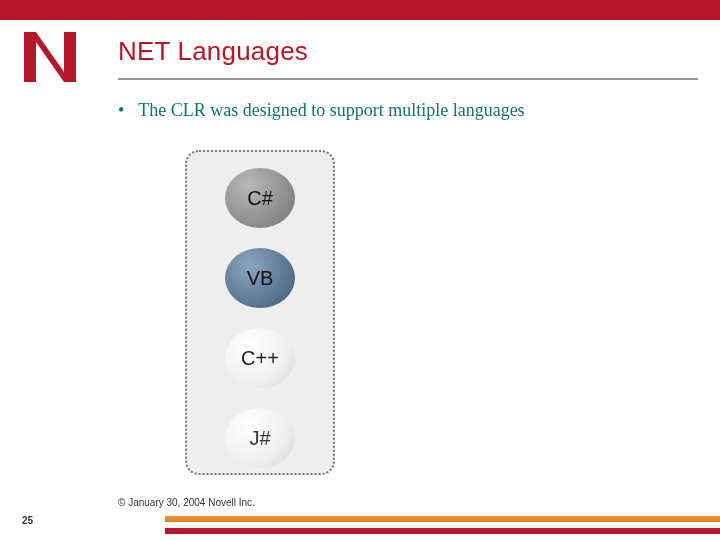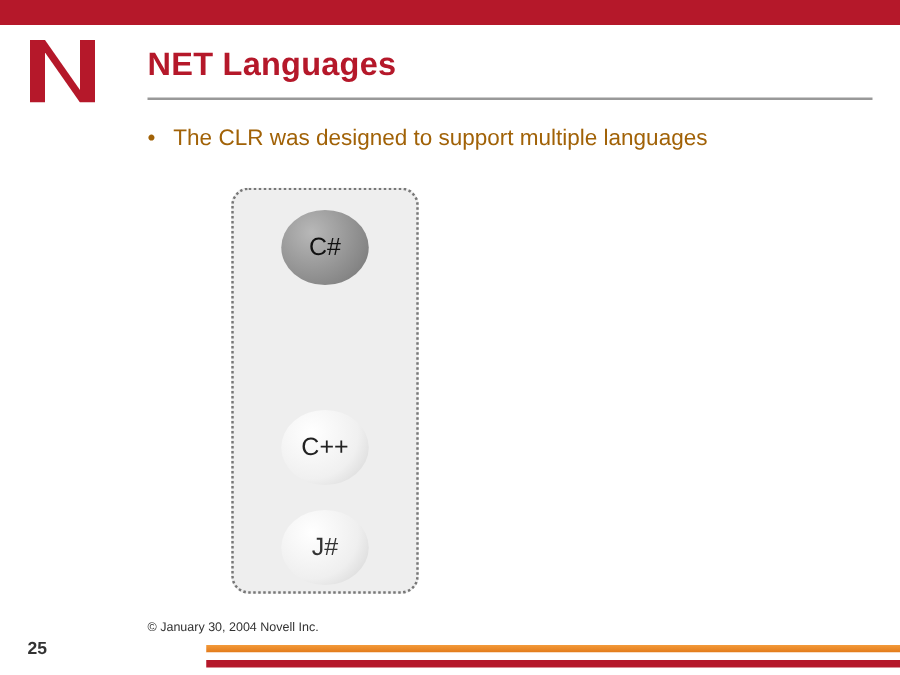--- a/index.html
+++ b/index.html
@@ -3,43 +3,43 @@
 <meta charset="utf-8">
 <style>
   * { box-sizing: border-box; margin: 0; padding: 0; }
   html, body { width: 720px; height: 540px; font-family: Verdana, Geneva, sans-serif; background: #fff; position: relative; overflow: hidden; }
 
   .topbar { position: absolute; top: 0; left: 0; width: 720px; height: 20px; background: #b5182a; }
 
   .logo { position: absolute; top: 32px; left: 24px; width: 52px; height: 50px; }
   .logo svg { width: 52px; height: 50px; }
 
-  .title { position: absolute; top: 36px; left: 118px; font-size: 26px; color: #b5182a; font-family: Verdana, sans-serif; letter-spacing: 0.2px; font-weight: bold; }
+  .title { position: absolute; top: 36px; left: 118px; font-size: 26px; color: #b5182a; font-family: Verdana, sans-serif; letter-spacing: 0.2px; }
 
   .rule { position: absolute; top: 78px; left: 118px; width: 580px; height: 2px; background: #999; }
 
-  .bullet-row { position: absolute; top: 100px; left: 118px; width: 580px; font-size: 18px; color: #a16207; font-family: Liberation Sans, sans-serif; }
+  .bullet-row { position: absolute; top: 100px; left: 118px; width: 580px; font-size: 18px; color: #0f766e; font-family: Liberation Serif, serif; }
   .bullet-row .dot { display: inline-block; width: 16px; }
 
   .group-box {
     position: absolute;
     top: 150px; left: 185px;
     width: 150px; height: 325px;
     background: #eeeeee;
     border: 2px dotted #777;
     border-radius: 14px;
   }
 
   .lang { position: absolute; left: 50%; transform: translateX(-50%); width: 70px; height: 60px; border-radius: 50%; display: flex; align-items: center; justify-content: center; font-size: 20px; font-family: Verdana, sans-serif; color: #222; }
   .lang.csharp { top: 16px; background: radial-gradient(circle at 35% 30%, #b8b8b8 0%, #888 70%, #707070 100%); color: #111; }
   .lang.vb     { top: 96px; background: radial-gradient(circle at 35% 30%, #8aa5c2 0%, #57708a 70%, #3f5469 100%); color: #111; }
   .lang.cpp    { top: 176px; background: radial-gradient(circle at 35% 30%, #fff 0%, #f0f0f0 60%, #d0d0d0 100%); color: #222; }
   .lang.jsharp { top: 256px; background: radial-gradient(circle at 35% 30%, #fff 0%, #efefef 60%, #cfcfcf 100%); color: #333; }
 
-  .pagenum { position: absolute; left: 22px; bottom: 14px; font-size: 14px; font-family: Arial, sans-serif; color: #333; font-weight: bold; }
+  .pagenum { position: absolute; left: 22px; bottom: 14px; font-size: 10px; font-family: Arial, sans-serif; color: #333; font-weight: bold; }
 
   .copyright { position: absolute; left: 118px; bottom: 32px; font-size: 10px; font-family: Liberation Sans, sans-serif; color: #333; }
 
   .bottom-bars { position: absolute; left: 165px; bottom: 6px; width: 555px; height: 18px; }
   .bar { position: absolute; height: 6px; }
   .bar.orange { background: linear-gradient(180deg, #f39a3a, #e27a1a); top: 0; left: 0; right: 0; }
   .bar.white  { background: #fff; top: 6px; left: 0; right: 0; }
   .bar.red    { background: #b5182a; top: 12px; left: 0; right: 0; }
 </style>
 </head>
@@ -61,20 +61,23 @@
 
 <div class="bullet-row">
   <span class="dot">•</span>
   <span>The CLR was designed to support multiple languages</span>
 </div>
 
 <div class="group-box">
   <div class="lang csharp">
     <span>C#</span>
   </div>
+  <div class="lang vb">
+    <span>VB</span>
+  </div>
   <div class="lang cpp">
     <span>C++</span>
   </div>
   <div class="lang jsharp">
     <span>J#</span>
   </div>
 </div>
 
 <div class="pagenum">25</div>
 

